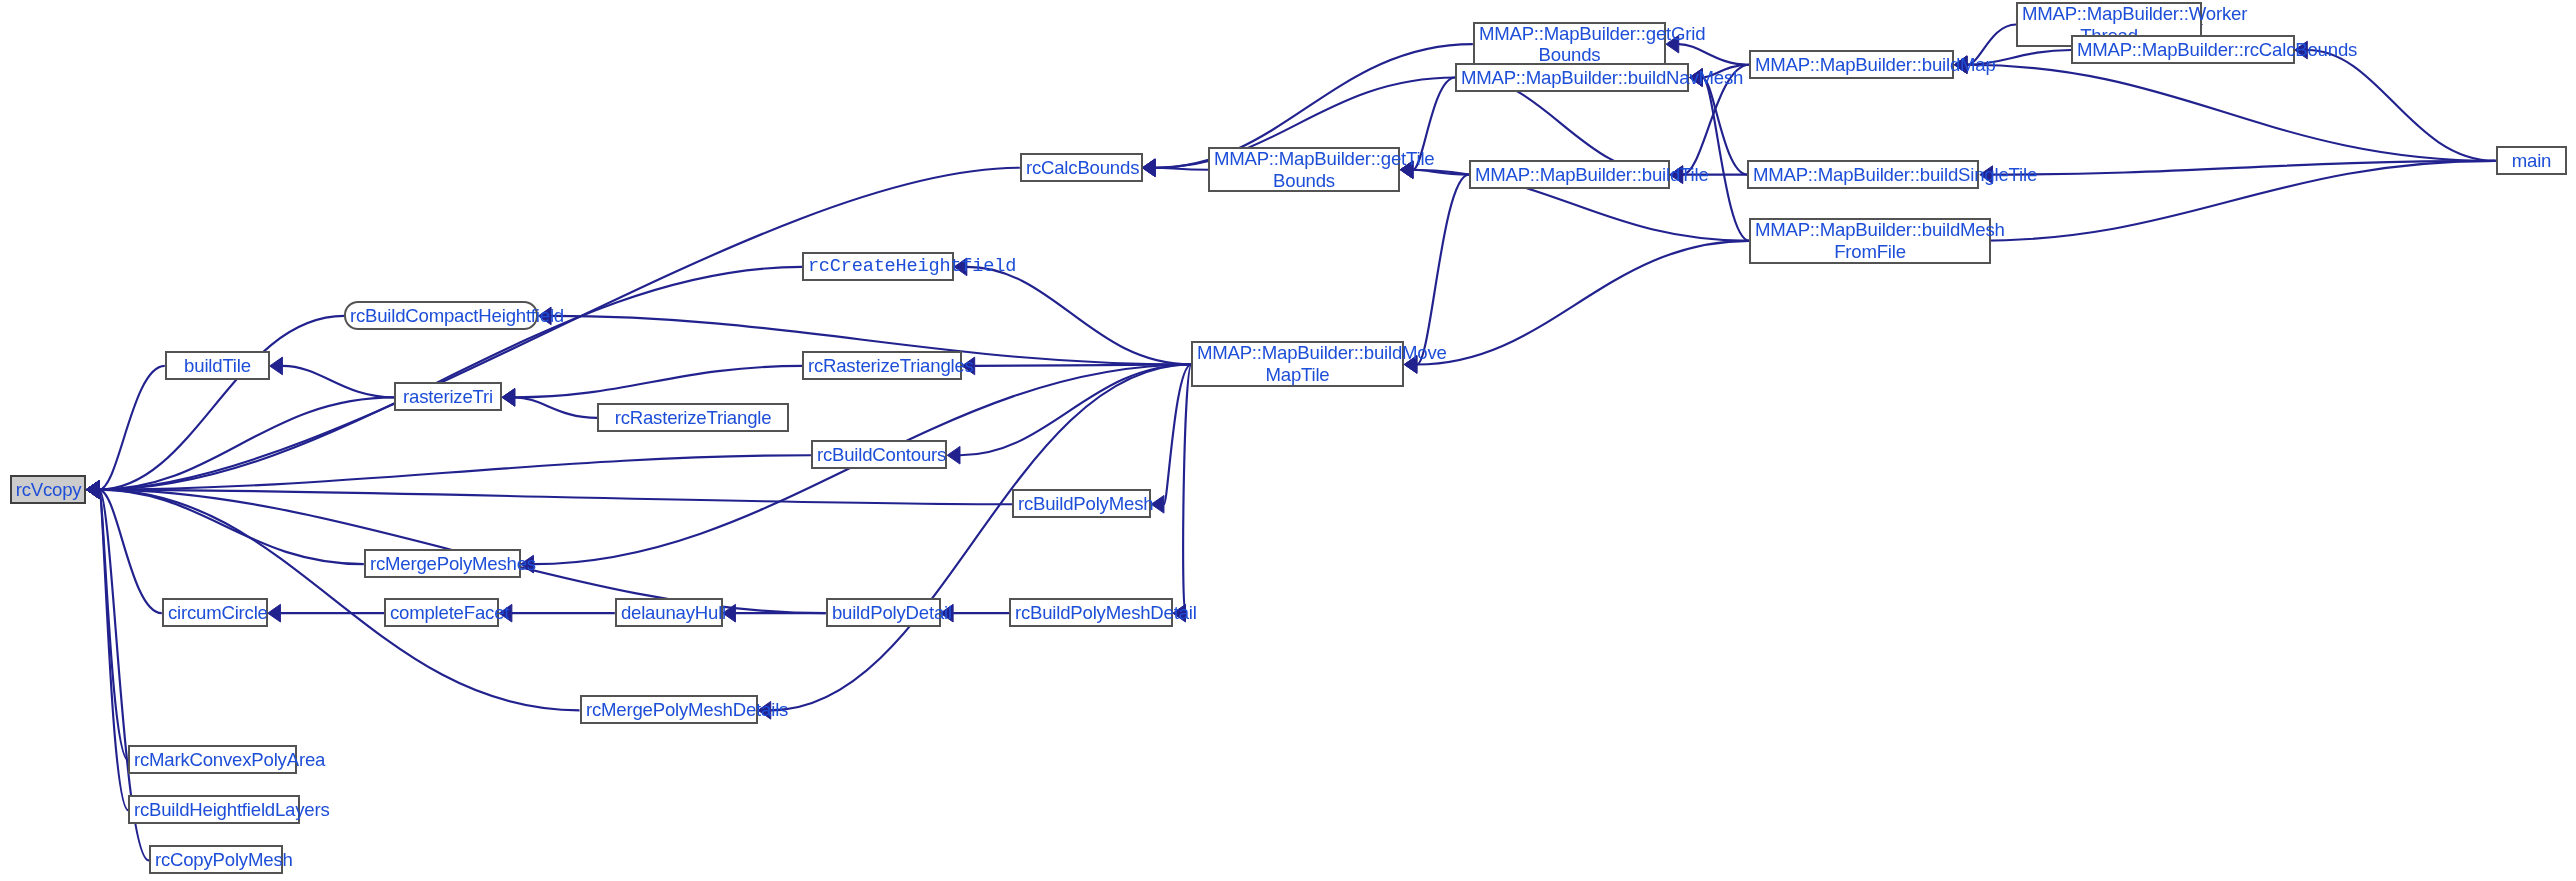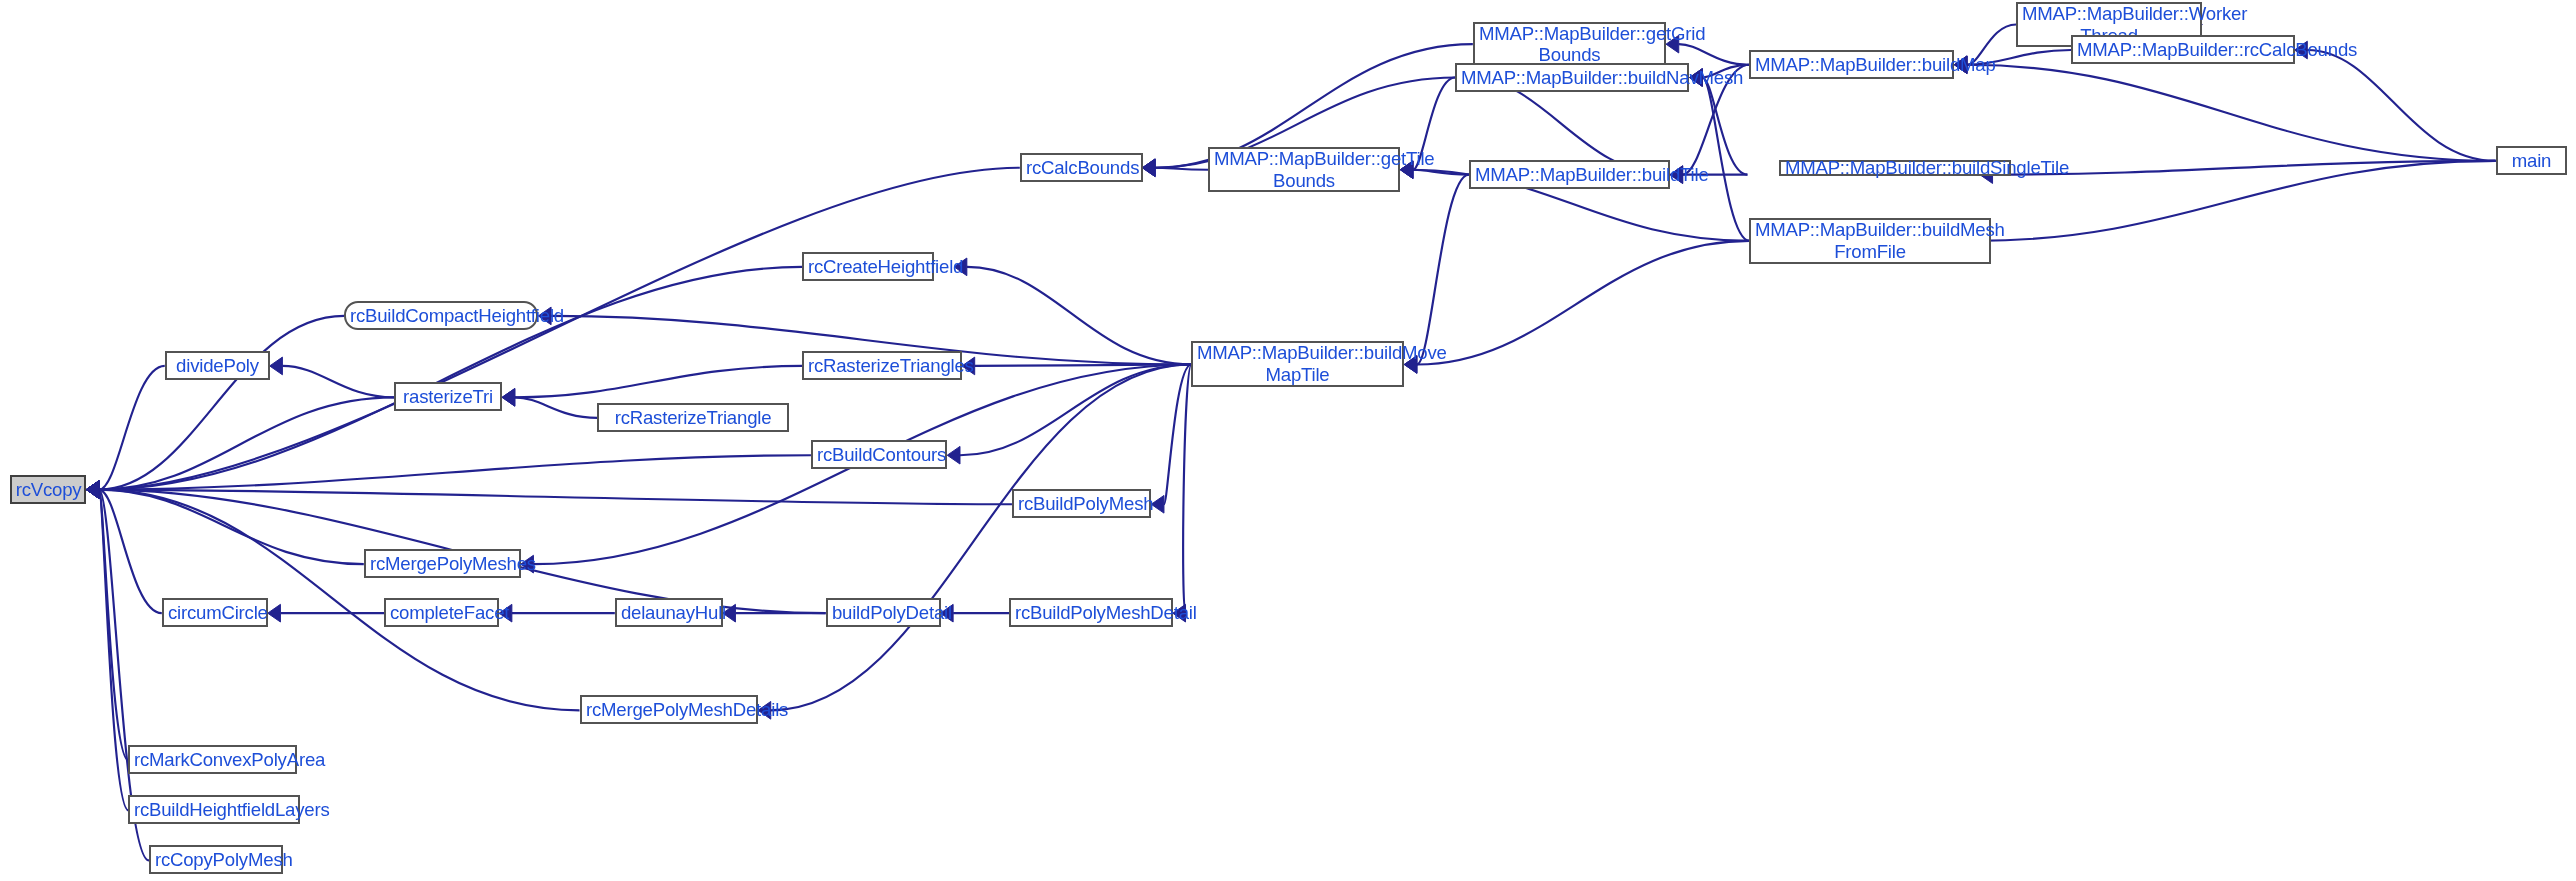--- a/index.html
+++ b/index.html
@@ -162,25 +162,25 @@
       <polygon class="edge-head" points="2019,178 2032,169 2032,187"></polygon>
       <path class="edge-path" d="M 2545 164 C 2317.36 164, 2230.64 245.5, 2016 245.5"></path>
       <polygon class="edge-head" points="2003,245.5 2016,236.5 2016,254.5"></polygon>
       <path class="edge-path" d="M 2112 51 C 2168.28 51, 2189.72 25, 2233 25"></path>
       <polygon class="edge-head" points="2246,25 2233,34 2233,16"></polygon>
       <path class="edge-path" d="M 2545 164 C 2458.9 164, 2426.1 51, 2353 51"></path>
       <polygon class="edge-head" points="2340,51 2353,42 2353,60"></polygon>
     </svg>
   <div id="node-layer">
       <div class="node root" style="left: 9.8px; top: 475px; width: 76px; height: 29px;"><span class="node-label">rcVcopy</span></div>
-      <div class="node" style="left: 165px; top: 351px; width: 105px; height: 29px;"><span class="node-label">dividePoly</span></div>
+      <div class="node" style="left: 165px; top: 351px; width: 105px; height: 29px;"><span class="node-label">buildTile</span></div>
       <div class="node" style="left: 394px; top: 382px; width: 108px; height: 29px;"><span class="node-label">rasterizeTri</span></div>
       <div class="node" style="left: 597px; top: 403px; width: 192px; height: 29px;"><span class="node-label">rcRasterizeTriangle</span></div>
       <div class="node" style="left: 344px; top: 301px; width: 194px; height: 29px; border-radius: 14px;"><span class="node-label">rcBuildCompactHeightfield</span></div>
-      <div class="node" style="left: 802px; top: 252px; width: 132px; height: 29px;"><span class="node-label">rcCreateHeightfield</span></div>
+      <div class="node" style="left: 802px; top: 252px; width: 152px; height: 29px; font-family: Liberation Mono, monospace;"><span class="node-label">rcCreateHeightfield</span></div>
       <div class="node" style="left: 802px; top: 351px; width: 160px; height: 29px;"><span class="node-label">rcRasterizeTriangles</span></div>
       <div class="node" style="left: 811px; top: 440px; width: 136px; height: 29px;"><span class="node-label">rcBuildContours</span></div>
       <div class="node" style="left: 1012px; top: 489px; width: 139px; height: 29px;"><span class="node-label">rcBuildPolyMesh</span></div>
       <div class="node" style="left: 364px; top: 549px; width: 157px; height: 29px;"><span class="node-label">rcMergePolyMeshes</span></div>
       <div class="node" style="left: 162px; top: 598px; width: 106px; height: 29px;"><span class="node-label">circumCircle</span></div>
       <div class="node" style="left: 384px; top: 598px; width: 115px; height: 29px;"><span class="node-label">completeFacet</span></div>
       <div class="node" style="left: 615px; top: 598px; width: 108px; height: 29px;"><span class="node-label">delaunayHull</span></div>
       <div class="node" style="left: 826px; top: 598px; width: 115px; height: 29px;"><span class="node-label">buildPolyDetail</span></div>
       <div class="node" style="left: 1009px; top: 598px; width: 164px; height: 29px;"><span class="node-label">rcBuildPolyMeshDetail</span></div>
       <div class="node" style="left: 580px; top: 695px; width: 178px; height: 29px;"><span class="node-label">rcMergePolyMeshDetails</span></div>
@@ -190,21 +190,21 @@
       <div class="node" style="left: 1020px; top: 153px; width: 123px; height: 29px;"><span class="node-label">rcCalcBounds</span></div>
       <div class="node" style="left: 1208px; top: 147px; width: 192px; height: 45px;"><span class="node-label">MMAP::MapBuilder::getTile
 Bounds</span></div>
       <div class="node" style="left: 1191px; top: 341px; width: 213px; height: 46px;"><span class="node-label">MMAP::MapBuilder::buildMove
 MapTile</span></div>
       <div class="node" style="left: 1473px; top: 21.6px; width: 193px; height: 45px;"><span class="node-label">MMAP::MapBuilder::getGrid
 Bounds</span></div>
       <div class="node" style="left: 1455px; top: 63px; width: 234px; height: 29px;"><span class="node-label">MMAP::MapBuilder::buildNavMesh</span></div>
       <div class="node" style="left: 1469px; top: 160px; width: 201px; height: 29px;"><span class="node-label">MMAP::MapBuilder::buildTile</span></div>
       <div class="node" style="left: 1749px; top: 50px; width: 205px; height: 29px;"><span class="node-label">MMAP::MapBuilder::buildMap</span></div>
-      <div class="node" style="left: 1747px; top: 160px; width: 232px; height: 16px; margin-left: 32px;"><span class="node-label">MMAP::MapBuilder::buildSingleTile</span></div>
+      <div class="node" style="left: 1747px; top: 160px; width: 232px; height: 29px;"><span class="node-label">MMAP::MapBuilder::buildSingleTile</span></div>
       <div class="node" style="left: 1749px; top: 218px; width: 242px; height: 46px;"><span class="node-label">MMAP::MapBuilder::buildMesh
 FromFile</span></div>
       <div class="node" style="left: 2016px; top: 2px; width: 186px; height: 45px;"><span class="node-label">MMAP::MapBuilder::Worker
 Thread</span></div>
       <div class="node" style="left: 2071px; top: 35px; width: 224px; height: 29px;"><span class="node-label">MMAP::MapBuilder::rcCalcBounds</span></div>
       <div class="node" style="left: 2496px; top: 146px; width: 71px; height: 29px;"><span class="node-label">main</span></div>
     </div>
 </div>
 
 

